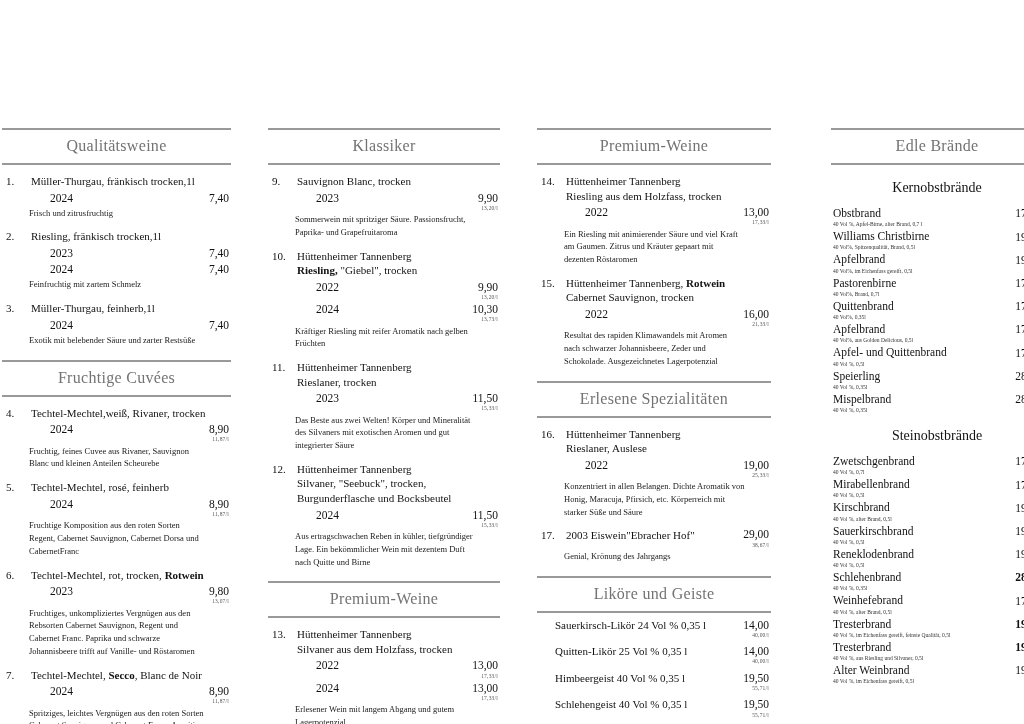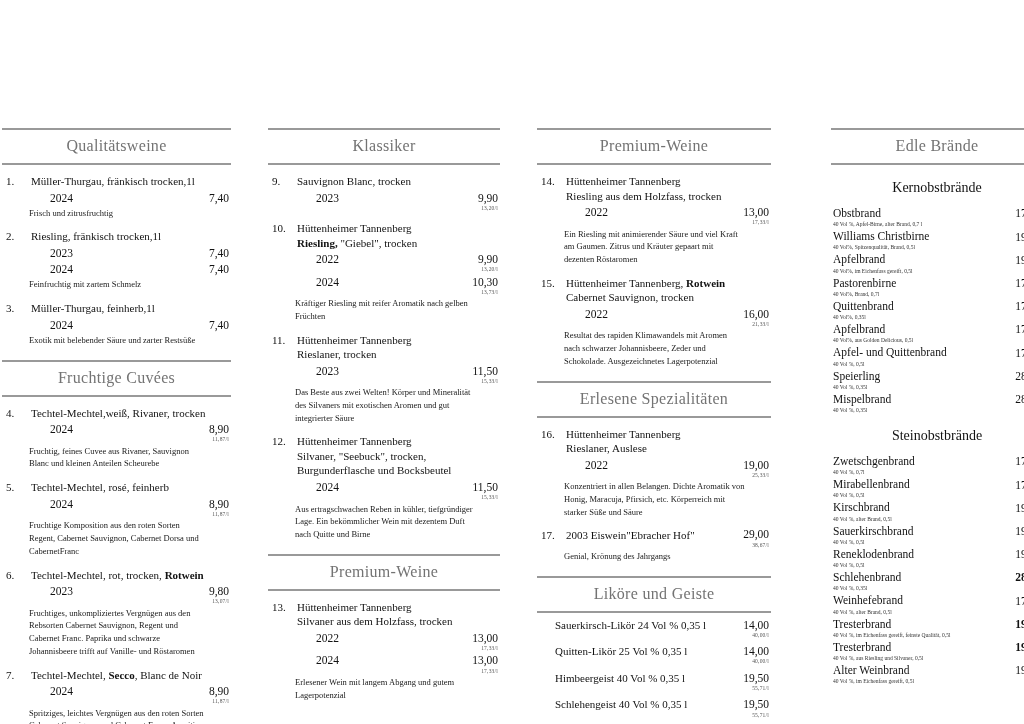--- a/index.html
+++ b/index.html
@@ -186,20 +186,21 @@
               <span class="w-line"><span>Sauvignon Blanc, trocken</span></span>
             </span>
           </div>
           <div class="v-row">
             <span class="v-year">2023</span>
             <span class="p-block">
               <span class="p-price">9,90</span>
               <span class="p-per">13,20/l</span>
             </span>
           </div>
+          <div class="w-desc">Sommerwein mit spritziger Säure. Passionsfrucht, Paprika- und Grapefruitaroma</div>
         </div>
         <div class="w-item">
           <div class="w-head">
             <span class="w-num">10.</span>
             <span class="w-name">
               <span class="w-line"><span>Hüttenheimer Tannenberg</span></span>
               <span class="w-line"><span class="bold">Riesling,</span><span> "Giebel", trocken</span></span>
             </span>
           </div>
           <div class="v-row">

